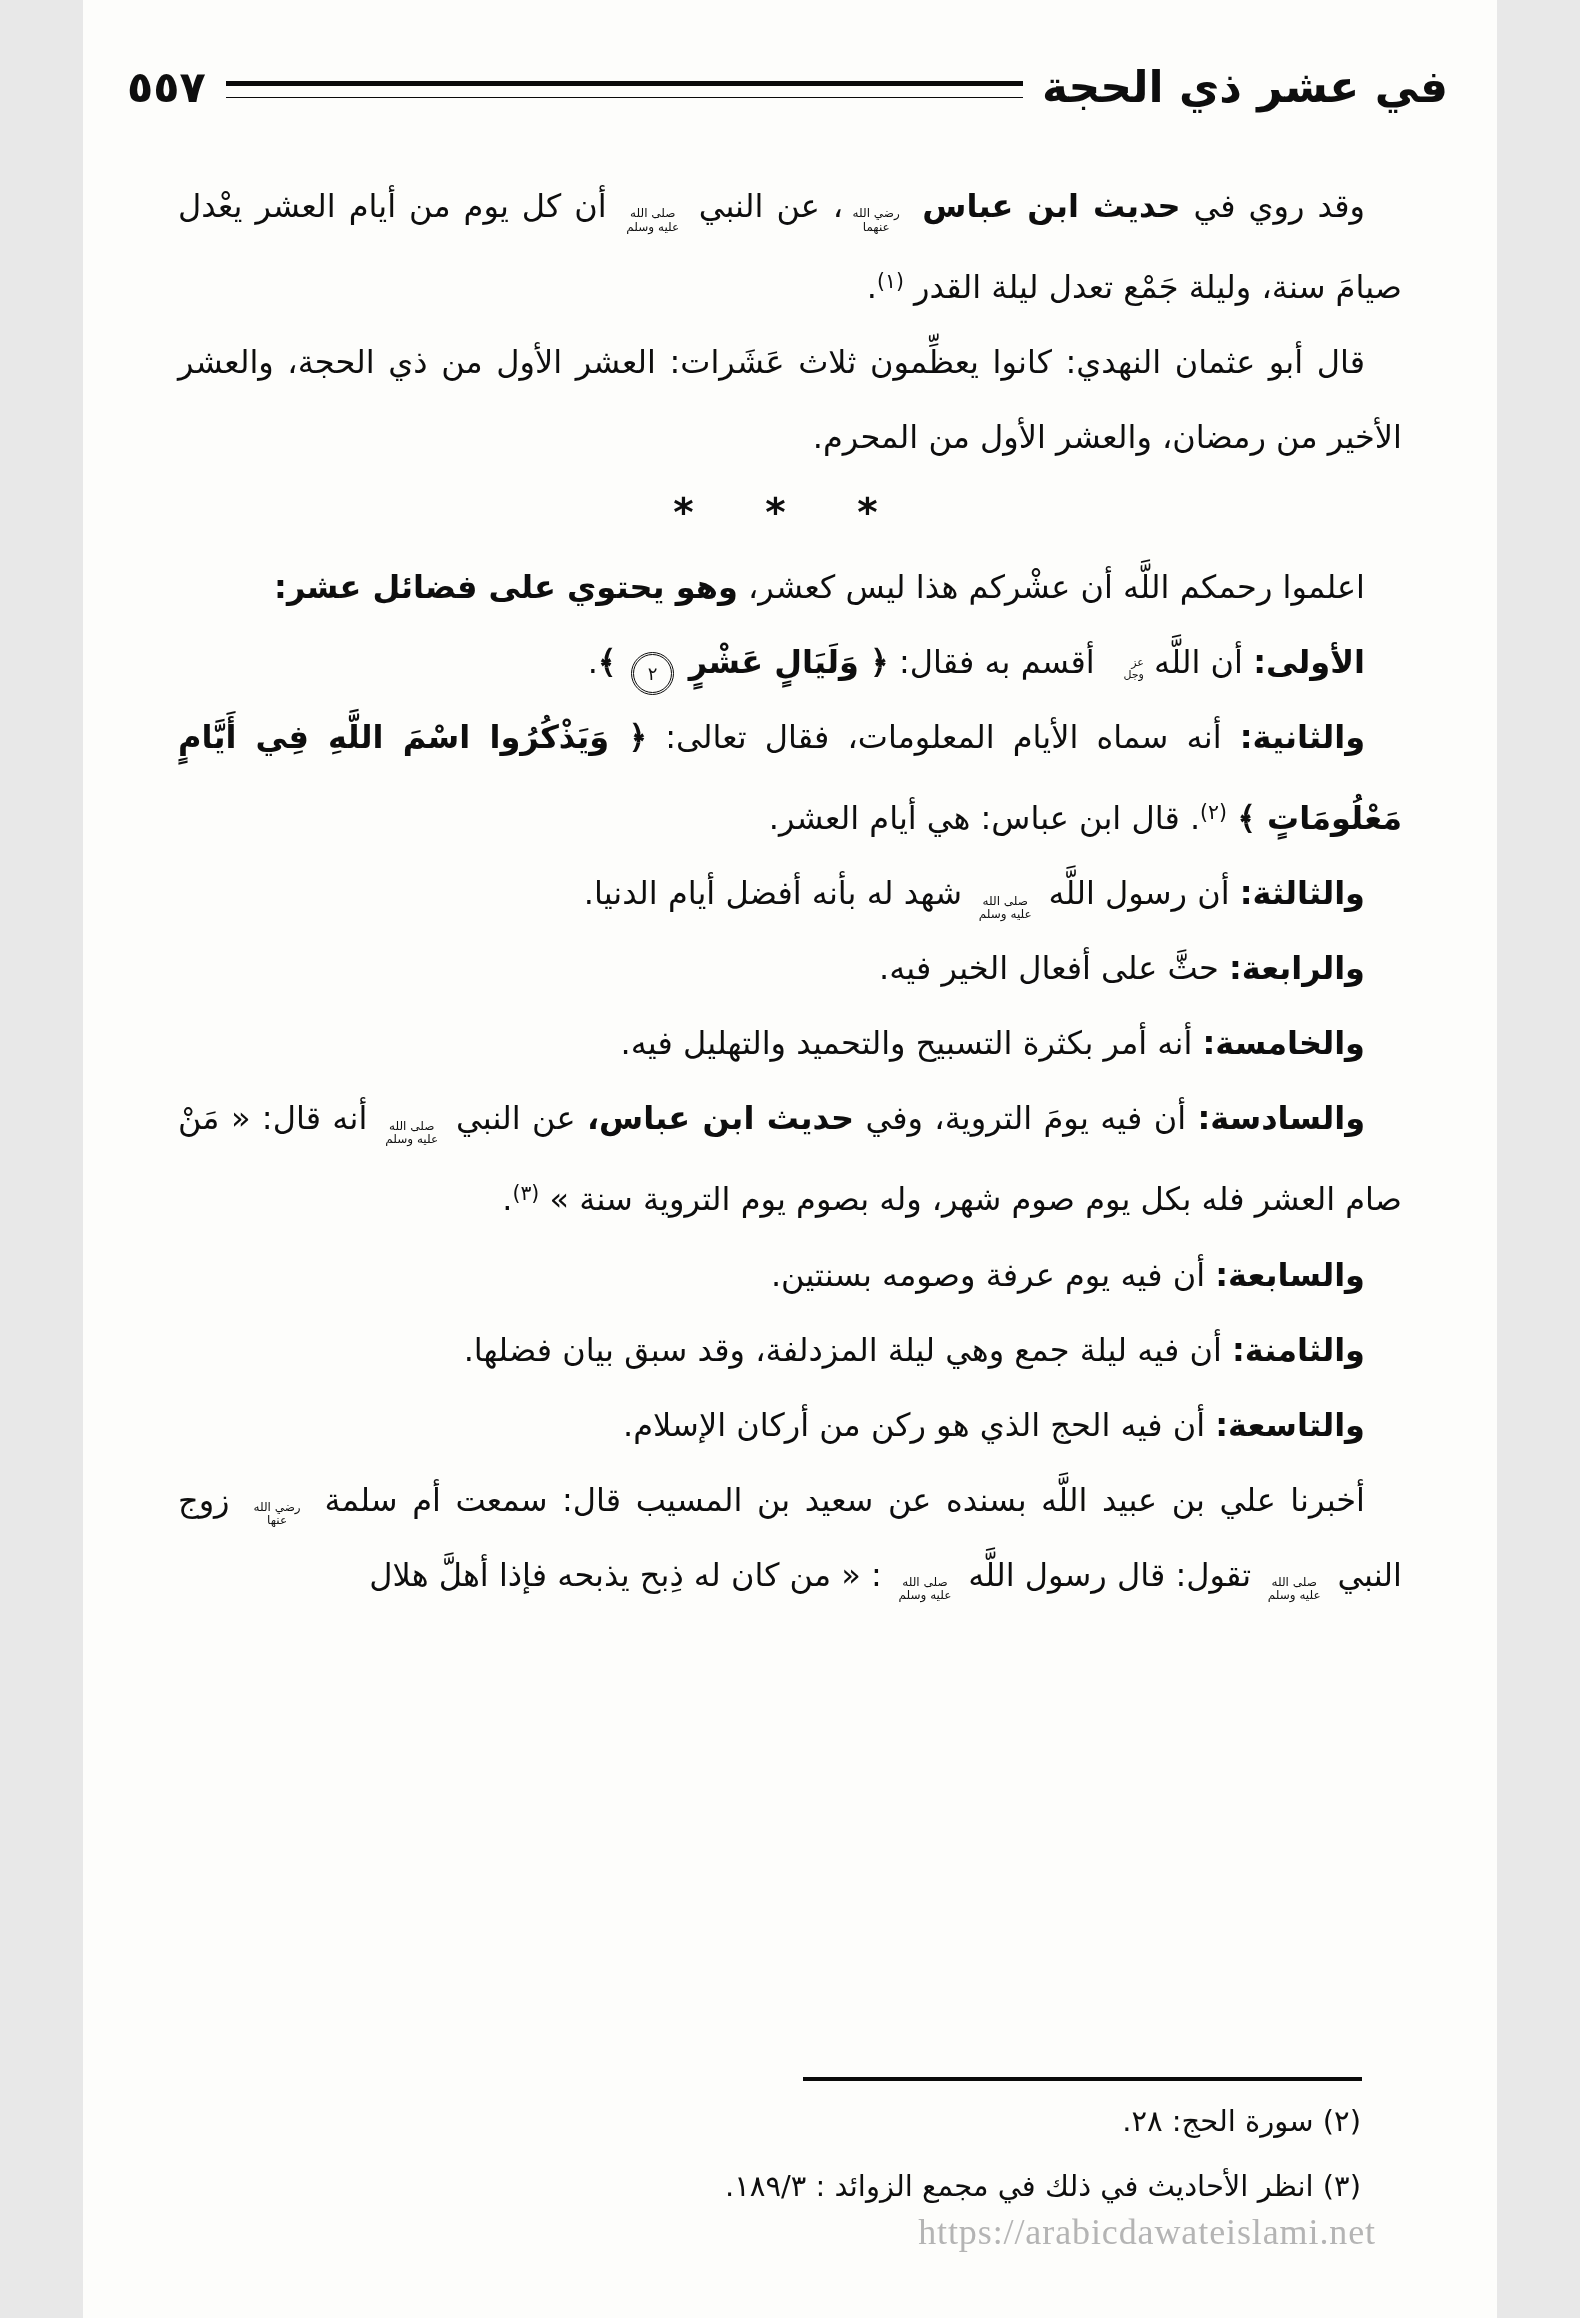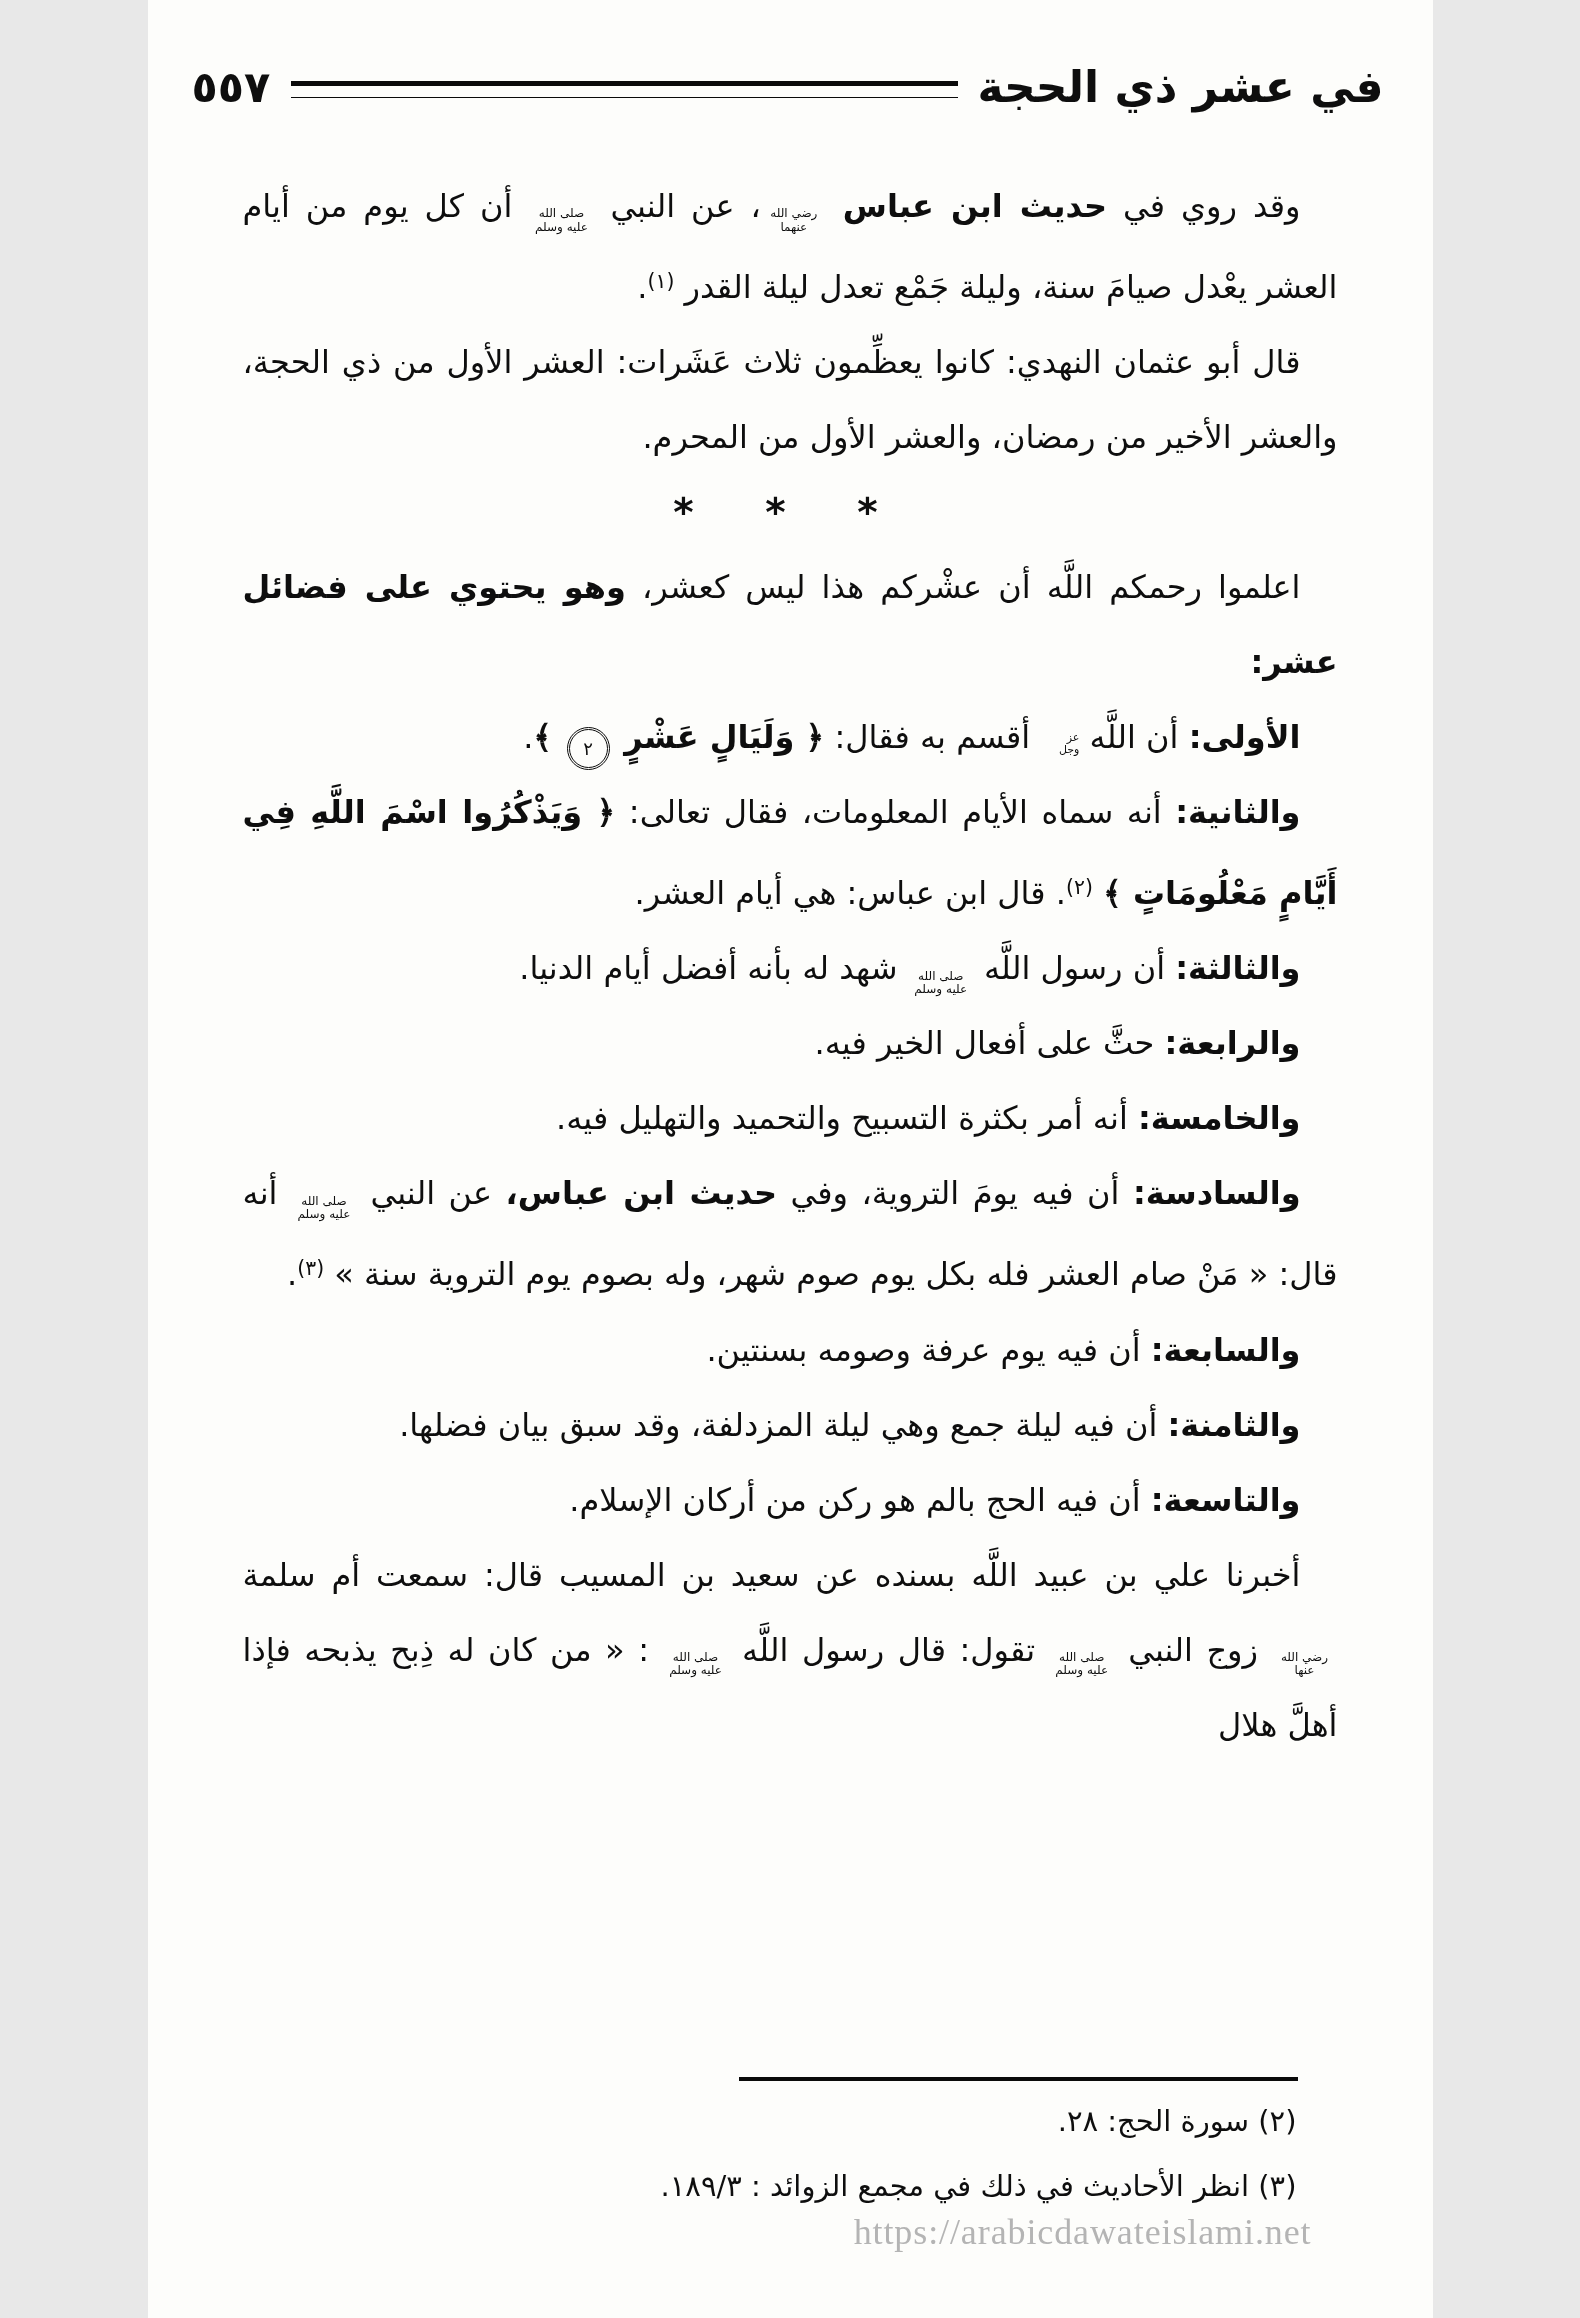--- a/index.html
+++ b/index.html
@@ -1,18 +1,18 @@
 <!DOCTYPE html>
 <html lang="ar" dir="rtl" style="font-size:13.6px"><head>
 <meta charset="utf-8">
 <style>
   html,body{margin:0;padding:0;background:#e8e8e8;}
   .page{
     position:relative;
-    width:1285px;height:2319px;
+    width:1414px;height:2319px;
     background:#fdfdfb;
     color:#0e0e0e;
     font-family:"DejaVu Sans",sans-serif;
     direction:rtl;
     overflow:hidden;
     margin:0 auto;
   }
   
   .header{
     position:absolute;top:65px;right:49px;left:44px;
@@ -100,21 +100,21 @@
       <p class="separator">*  *  *</p>
       <p class="para"><span>اعلموا رحمكم اللَّه أن عشْركم هذا ليس كعشر، </span><span class="b">وهو يحتوي على فضائل عشر:</span></p>
       <p class="para"><span class="b">الأولى:</span><span> أن اللَّه </span><span class="seal-sm">عز<br>وجل</span><span> أقسم به فقال: </span><span class="quran">﴿ وَلَيَالٍ عَشْرٍ </span><span class="aya">٢</span><span class="quran"> ﴾</span><span>.</span></p>
       <p class="para"><span class="b">والثانية:</span><span> أنه سماه الأيام المعلومات، فقال تعالى: </span><span class="quran">﴿ وَيَذْكُرُوا اسْمَ اللَّهِ فِي أَيَّامٍ مَعْلُومَاتٍ ﴾</span><span> </span><span class="fnref">(٢)</span><span>. قال ابن عباس: هي أيام العشر.</span></p>
       <p class="para"><span class="b">والثالثة:</span><span> أن رسول اللَّه </span><span class="seal">صلى الله<br>عليه وسلم</span><span> شهد له بأنه أفضل أيام الدنيا.</span></p>
       <p class="para"><span class="b">والرابعة:</span><span> حثَّ على أفعال الخير فيه.</span></p>
       <p class="para"><span class="b">والخامسة:</span><span> أنه أمر بكثرة التسبيح والتحميد والتهليل فيه.</span></p>
       <p class="para"><span class="b">والسادسة:</span><span> أن فيه يومَ التروية، وفي </span><span class="b">حديث ابن عباس،</span><span> عن النبي </span><span class="seal">صلى الله<br>عليه وسلم</span><span> أنه قال: « مَنْ صام العشر فله بكل يوم صوم شهر، وله بصوم يوم التروية سنة » </span><span class="fnref">(٣)</span><span>.</span></p>
       <p class="para"><span class="b">والسابعة:</span><span> أن فيه يوم عرفة وصومه بسنتين.</span></p>
       <p class="para"><span class="b">والثامنة:</span><span> أن فيه ليلة جمع وهي ليلة المزدلفة، وقد سبق بيان فضلها.</span></p>
-      <p class="para"><span class="b">والتاسعة:</span><span> أن فيه الحج بالم هو ركن من أركان الإسلام.</span></p>
+      <p class="para"><span class="b">والتاسعة:</span><span> أن فيه الحج الذي هو ركن من أركان الإسلام.</span></p>
       <p class="para"><span>أخبرنا علي بن عبيد اللَّه بسنده عن سعيد بن المسيب قال: سمعت أم سلمة </span><span class="seal">رضي الله<br>عنها</span><span> زوج النبي </span><span class="seal">صلى الله<br>عليه وسلم</span><span> تقول: قال رسول اللَّه </span><span class="seal">صلى الله<br>عليه وسلم</span><span> : « من كان له ذِبح يذبحه فإذا أهلَّ هلال</span></p>
     </div>
 
   <div class="fn-divider"></div>
 
   <div class="footnotes">
     <div class="fn-row">
       <span class="fn-cell-2">(٢) سورة الحج: ٢٨.</span>
     </div>
     <div class="fn-row">

